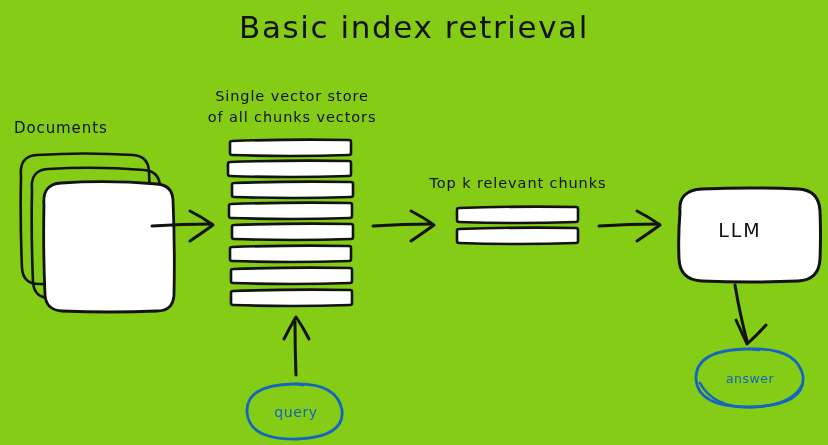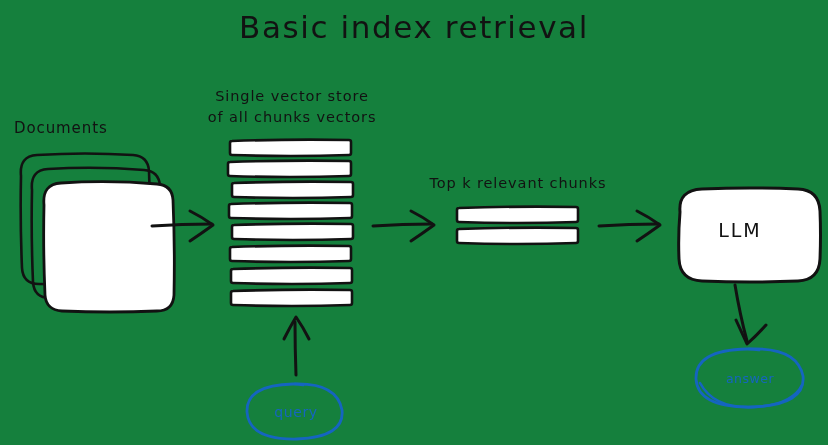--- a/index.html
+++ b/index.html
@@ -4,21 +4,21 @@
 <style>
   html, body {
     margin: 0;
     padding: 0;
     background: #ffffff;
   }
   #canvas {
     position: relative;
     width: 828px;
     height: 445px;
-    background: #15803d;
+    background: #84cc16;
     overflow: hidden;
     font-family: "DejaVu Sans", sans-serif;
   }
   #canvas svg.layer {
     position: absolute;
     left: 0;
     top: 0;
     width: 828px;
     height: 445px;
     overflow: visible;

